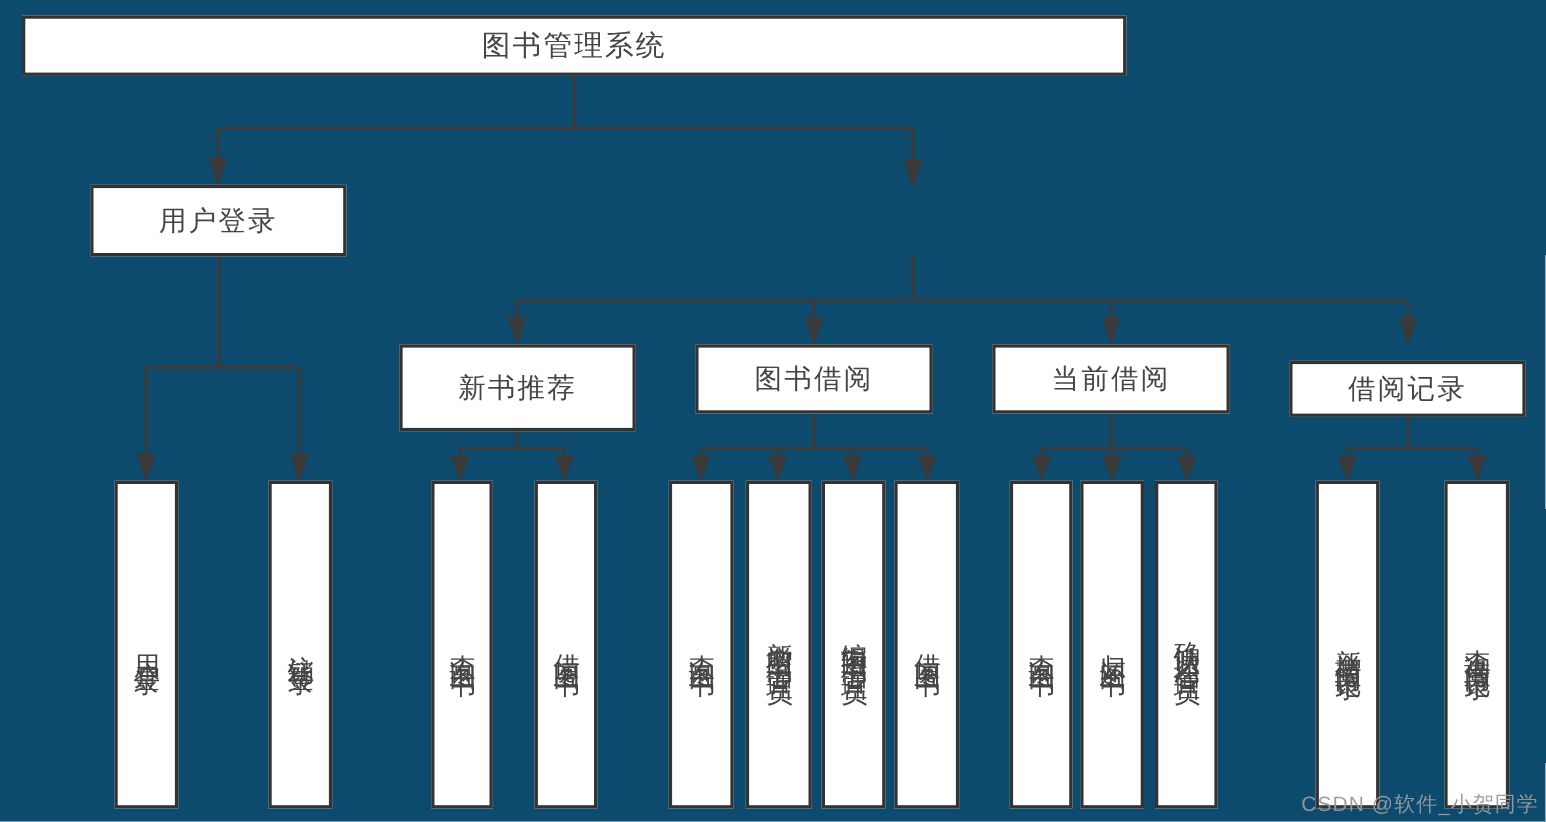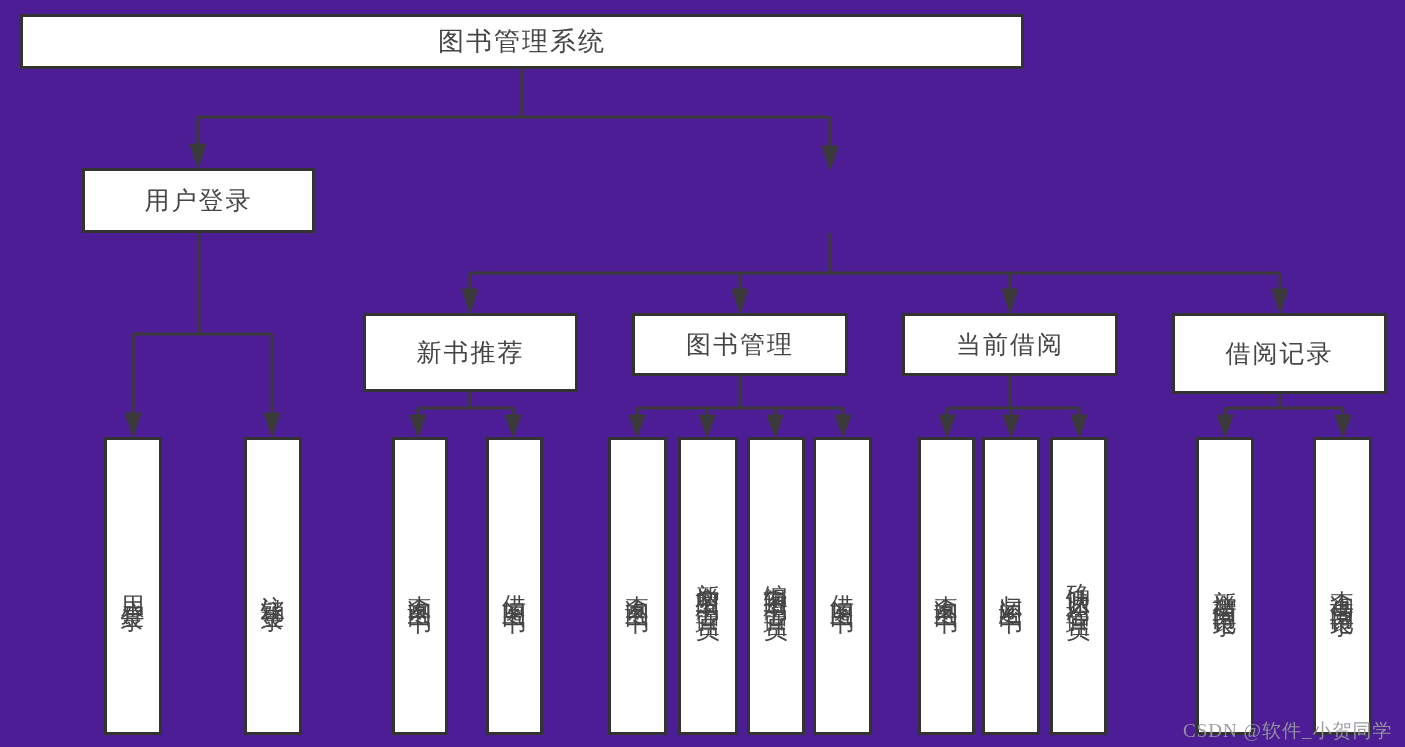--- a/index.html
+++ b/index.html
@@ -1,19 +1,19 @@
 <!DOCTYPE html>
 <html><head>
 <meta charset="utf-8">
 <style>
   html,body{margin:0;padding:0;background:#ffffff;}
   .stage{
     position:relative;
     width:1405px;height:747px;
-    background:#4c1d95;
+    background:#0c4a6e;
     font-family:"Liberation Sans", sans-serif;
     overflow:hidden;
   }
   svg.wires{position:absolute;left:0;top:0;width:1405px;height:747px;}
   svg.wires line{stroke:#3a3a3a;stroke-width:3;}
   svg.wires polygon{fill:#3a3a3a;stroke:#3a3a3a;stroke-width:1;}
   .node{
     position:absolute;
     background:#ffffff;
     border:3px solid #333333;
@@ -42,21 +42,20 @@
     letter-spacing:5px;
     color:#454545;
   }
   .watermark{
     position:absolute;
     top:718px;left:1183px;
     font-size:19px;
     color:rgba(150,153,158,0.95);
     letter-spacing:1px;
     white-space:nowrap;
-    font-family:Liberation Serif, serif;
   }
 </style>
 </head>
 <body>
 
 <div class="stage">
 
   <svg class="wires" viewBox="0 0 1405 747" xmlns="http://www.w3.org/2000/svg">
 
     <line x1="522" y1="69" x2="522" y2="117"></line>
@@ -117,23 +116,23 @@
       <polygon points="1217,415 1233,415 1225,437"></polygon>
     <line x1="1343" y1="408" x2="1343" y2="415"></line>
       <polygon points="1335,415 1351,415 1343,437"></polygon>
   </svg>
 
   <div class="node root" style="left:20px;top:14px;width:1004px;height:55px;">图书管理系统</div>
 
   <div class="node" style="left:82px;top:168px;width:233px;height:65px;">用户登录</div>
 
   <div class="node" style="left:363px;top:313px;width:215px;height:79px;">新书推荐</div>
-  <div class="node" style="left:632px;top:313px;width:216px;height:63px;">图书管理</div>
+  <div class="node" style="left:632px;top:313px;width:216px;height:63px;">图书借阅</div>
   <div class="node" style="left:902px;top:313px;width:216px;height:63px;">当前借阅</div>
-  <div class="node" style="left:1172px;top:313px;width:215px;height:81px;">借阅记录</div>
+  <div class="node" style="left:1172px;top:328px;width:215px;height:51px;">借阅记录</div>
 
   <div class="leaf" style="left:104px;width:58px;">
     <span class="vtxt">用户登录</span>
   </div>
   <div class="leaf" style="left:244px;width:58px;">
     <span class="vtxt">注销登录</span>
   </div>
 
   <div class="leaf" style="left:392px;width:56px;">
     <span class="vtxt">查询图书</span>

